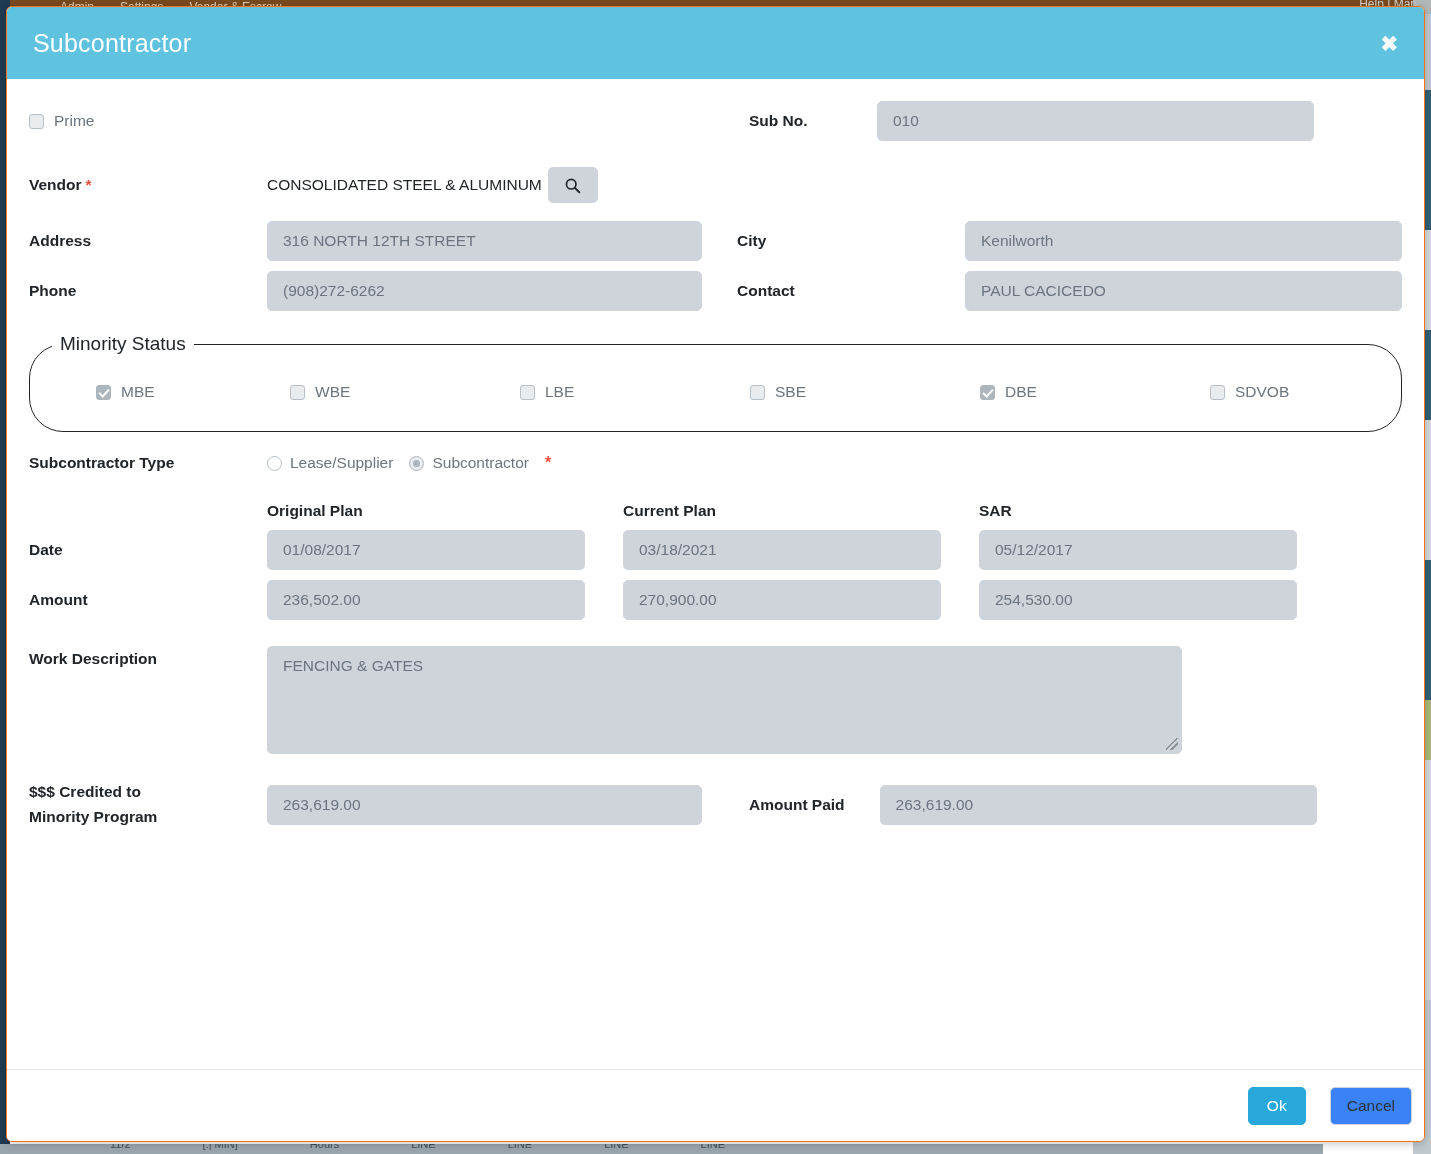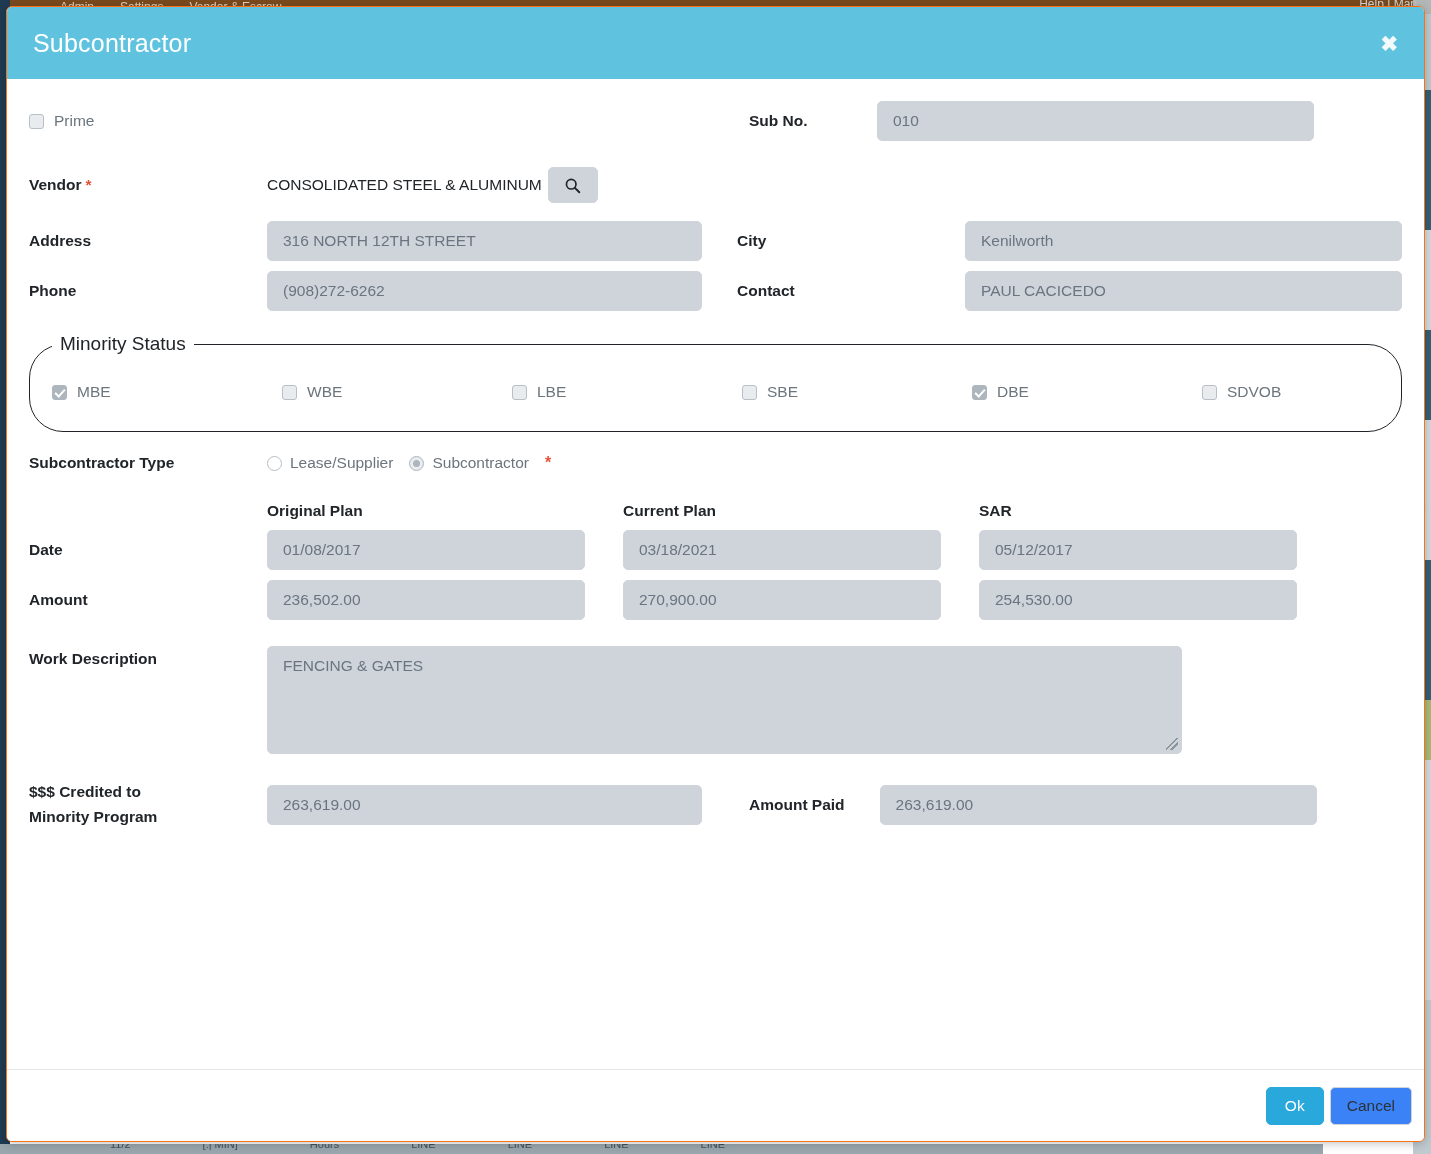--- a/index.html
+++ b/index.html
@@ -275,21 +275,21 @@
   .cred-mid { width: 482px; flex:0 0 482px; }
   .paid-lbl { font-size:15.5px; font-weight:bold; color:#212529; white-space:nowrap; margin-right:35px; }
 
   
   .modal-footer {
     flex: 0 0 auto;
     height: 72px;
     border-top: 1px solid #e3e6e8;
     display:flex; align-items:center; justify-content:flex-end;
     padding-right: 12px;
-    gap: 6px;
+    gap: 24px;
     background:#fff;
   }
   .btn {
     height: 38px;
     min-width: 58px;
     border-radius: 5px;
     font-size: 15.5px;
     display:flex; align-items:center; justify-content:center;
     padding: 0 16px;
     cursor: pointer;
@@ -378,21 +378,21 @@
         </div>
         <div class="col-right">
           <span class="lbl" style="width:228px;flex:0 0 228px;">Contact</span>
           <span class="inp inp-437">PAUL CACICEDO</span>
         </div>
       </div>
 
       <fieldset class="minority">
         <legend>Minority Status</legend>
         <div class="mrow">
-          <div class="mitem" style="width:230px;">
+          <div class="mitem" style="width:194px;margin-left:44px;">
             <span class="cb checked"></span>
             <span class="cb-label">MBE</span>
           </div>
           <div class="mitem" style="width:230px;">
             <span class="cb"></span>
             <span class="cb-label">WBE</span>
           </div>
           <div class="mitem" style="width:230px;">
             <span class="cb"></span>
             <span class="cb-label">LBE</span>

